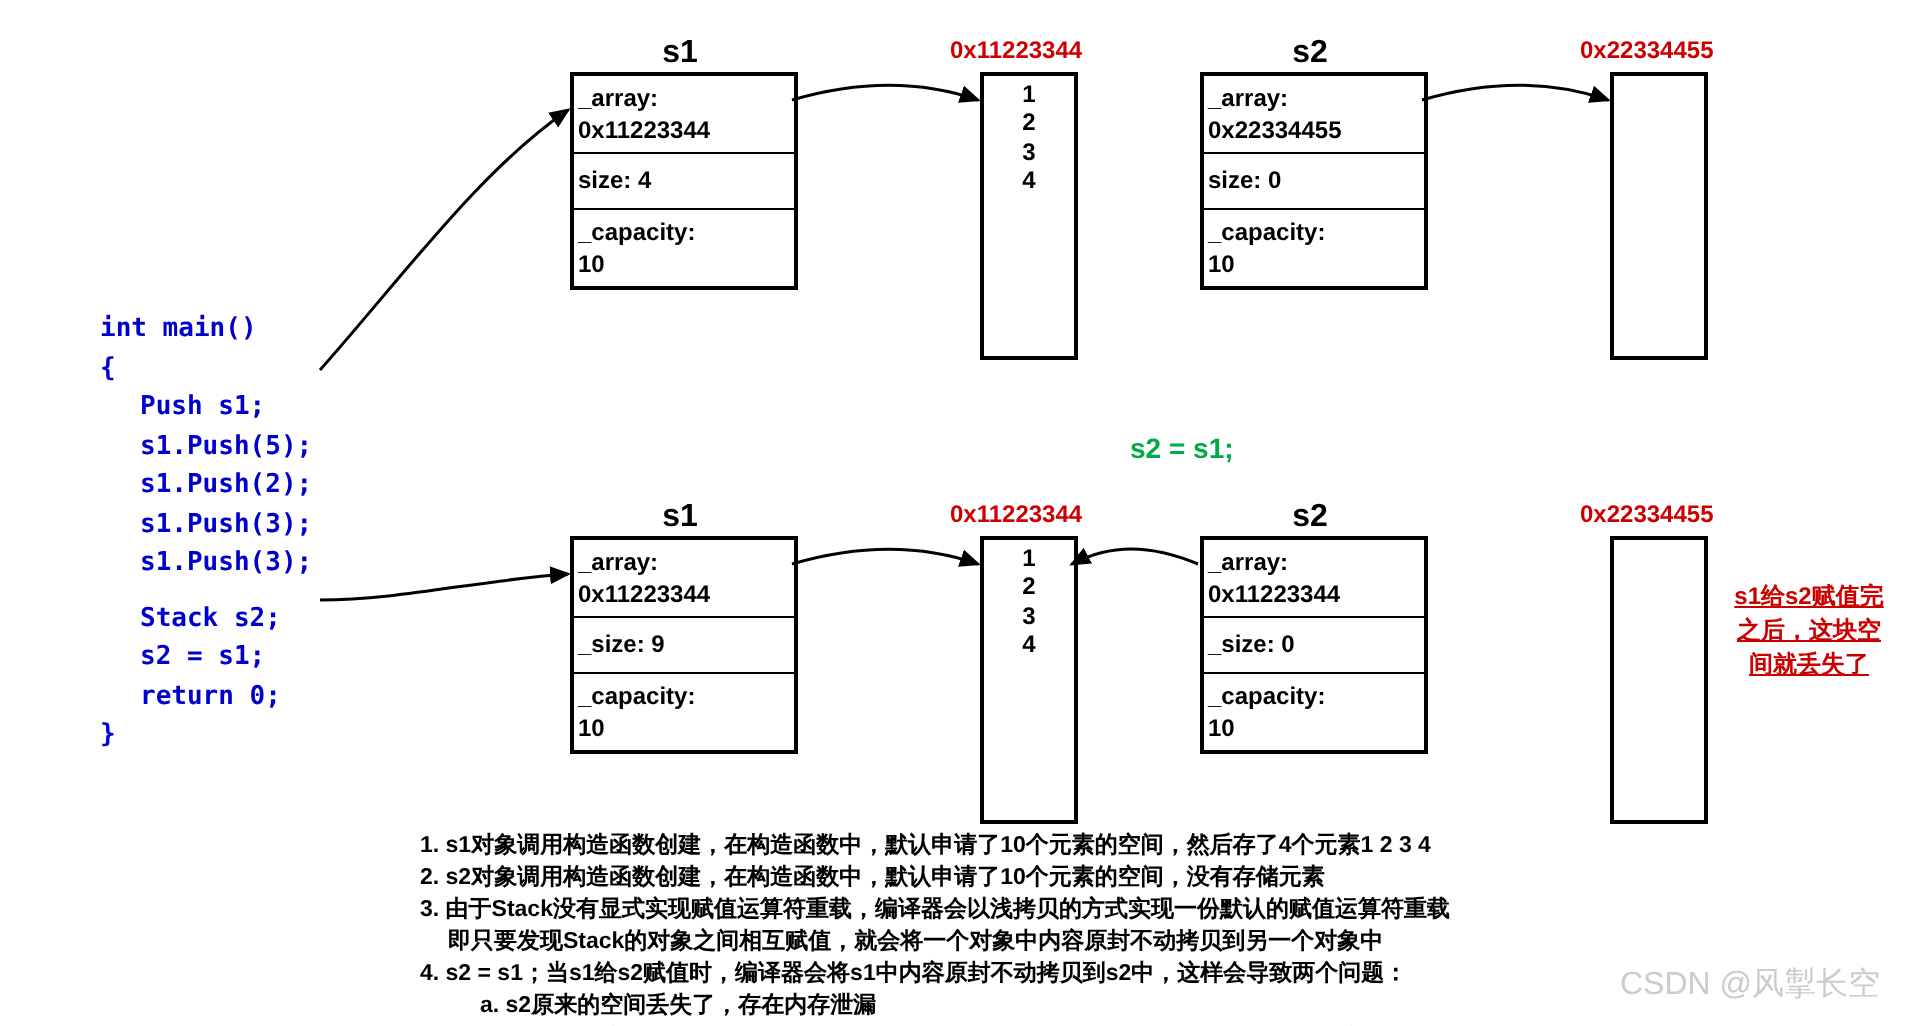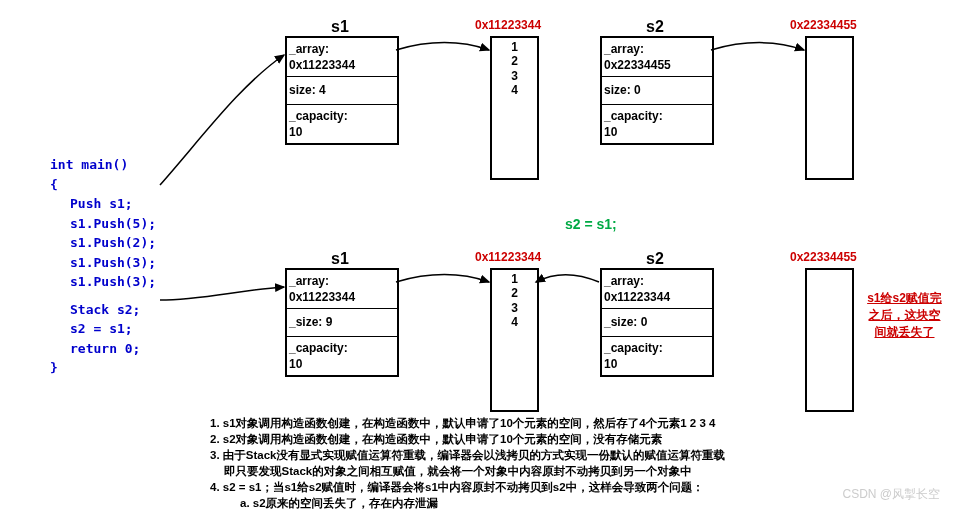--- a/index.html
+++ b/index.html
@@ -91,21 +91,21 @@
       line-height: 1.4;
       font-weight: bold;
     }
     .footer-sub { padding-left: 14px; }
     .footer-sub2 { padding-left: 30px; }
     .watermark {
       position: absolute;
       right: 15px;
       bottom: 10px;
       color: #ccc;
-      font-size: 12px;
+      font-size: 16px;
     }
     svg.arrows {
       position: absolute;
       left: 0; top: 0;
       width: 955px; height: 513px;
       pointer-events: none;
     }
   </style>
 </head>
 <body>

